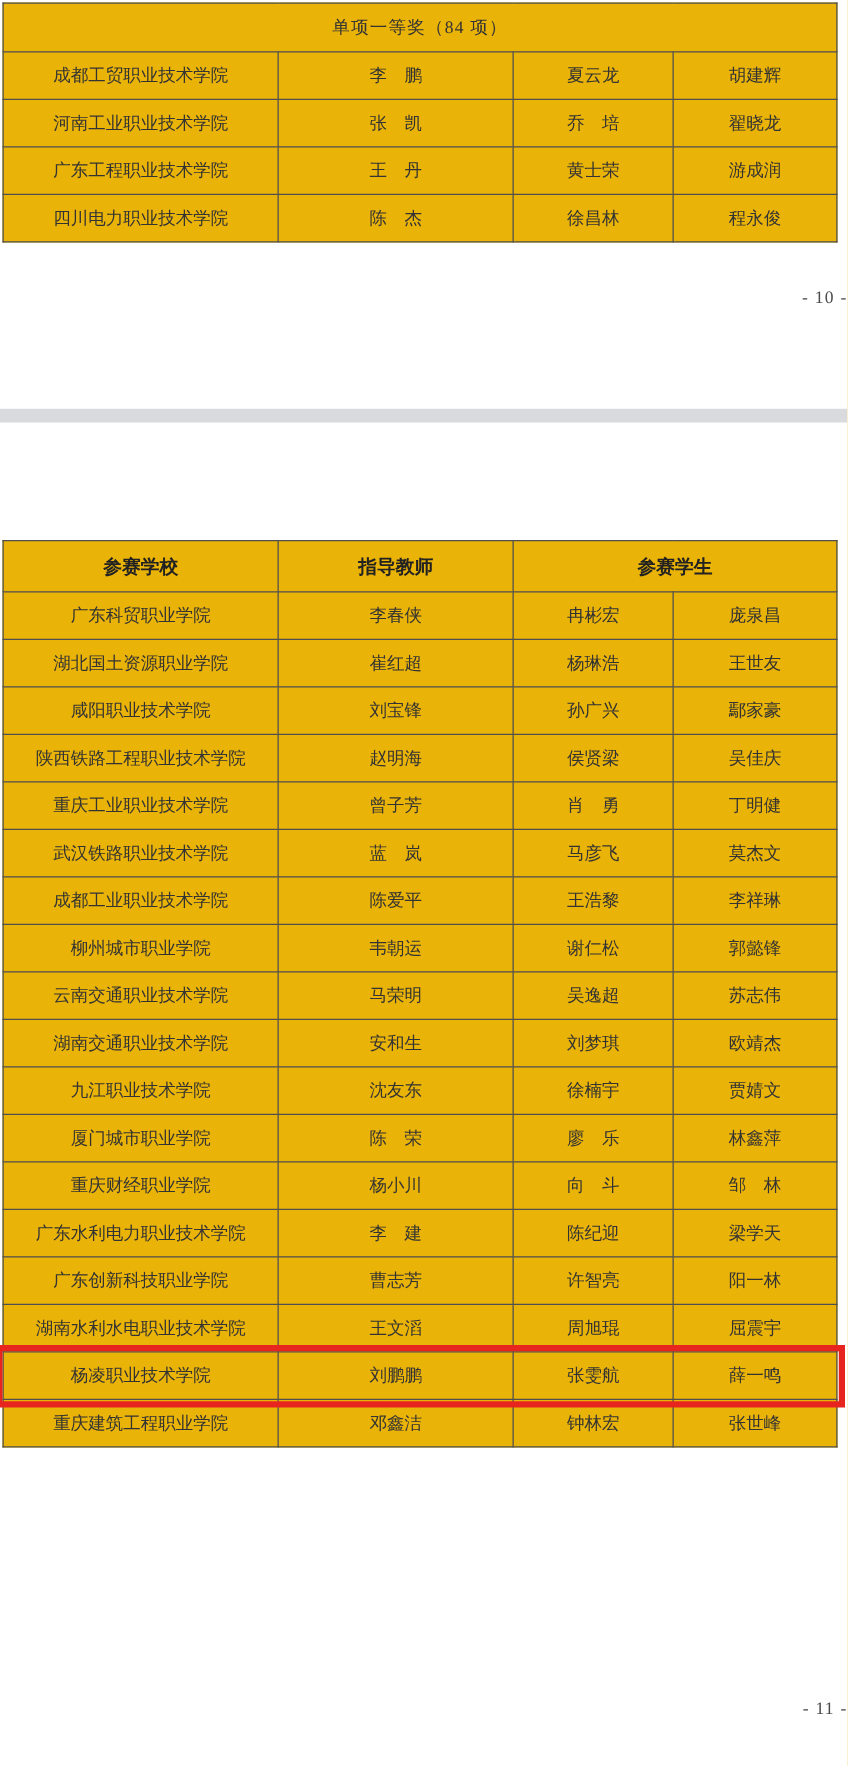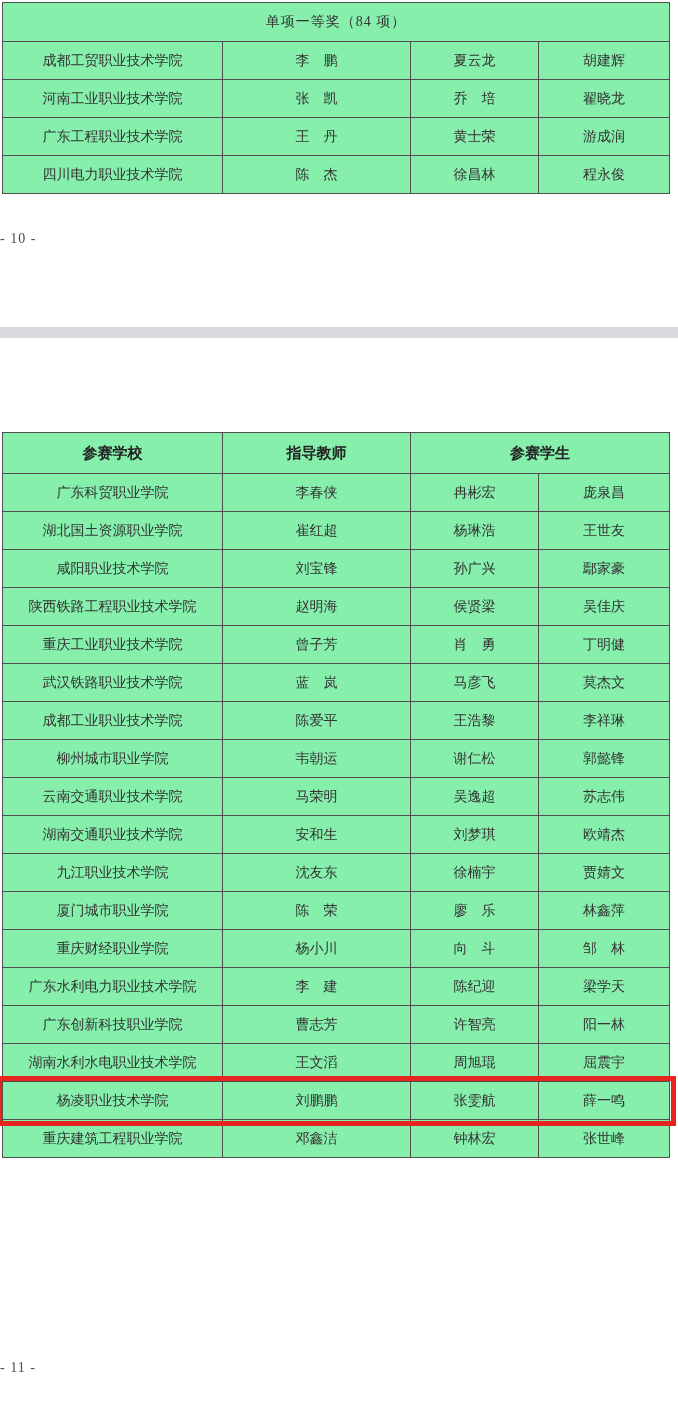--- a/index.html
+++ b/index.html
@@ -11,21 +11,21 @@
     font-family: "Liberation Serif", "DejaVu Serif", serif;
     color: #2e2e2e;
     overflow: hidden;
   }
   table.doc-table {
     border-collapse: collapse;
     table-layout: fixed;
     width: 667px;
     position: absolute;
     left: 2px;
-    background: #86efac;
+    background: #eab308;
     padding-left: 16px;
   }
   table.doc-table td, table.doc-table th {
     border: 1px solid #4f4f4f;
     text-align: center;
     vertical-align: middle;
     font-size: 14px;
     font-weight: normal;
     padding: 0;
     color: #333333;
@@ -50,21 +50,21 @@
   }
   tr.data-row { height: 38px; }
   tr.highlight {
     outline: 5px solid var(--hl-color, #e8241f);
     outline-offset: 1px;
   }
   .pagenum {
     position: absolute;
     left: 0;
     width: 100%;
-    text-align: left;
+    text-align: right;
     font-size: 14px;
     letter-spacing: 1px;
     color: #4a4a4a;
   }
   #pagenum-10 { top: 231px; }
   #pagenum-11 { top: 1360px; }
   .gray-divider {
     position: absolute;
     left: 0;
     top: 327px;

